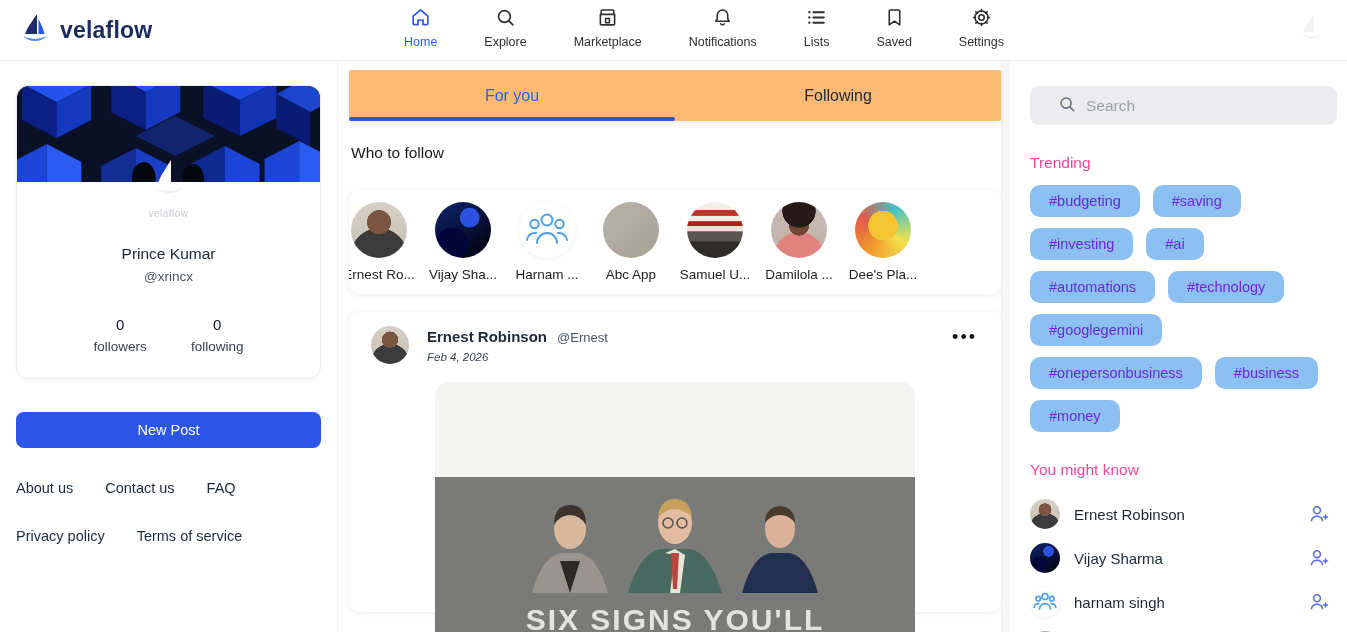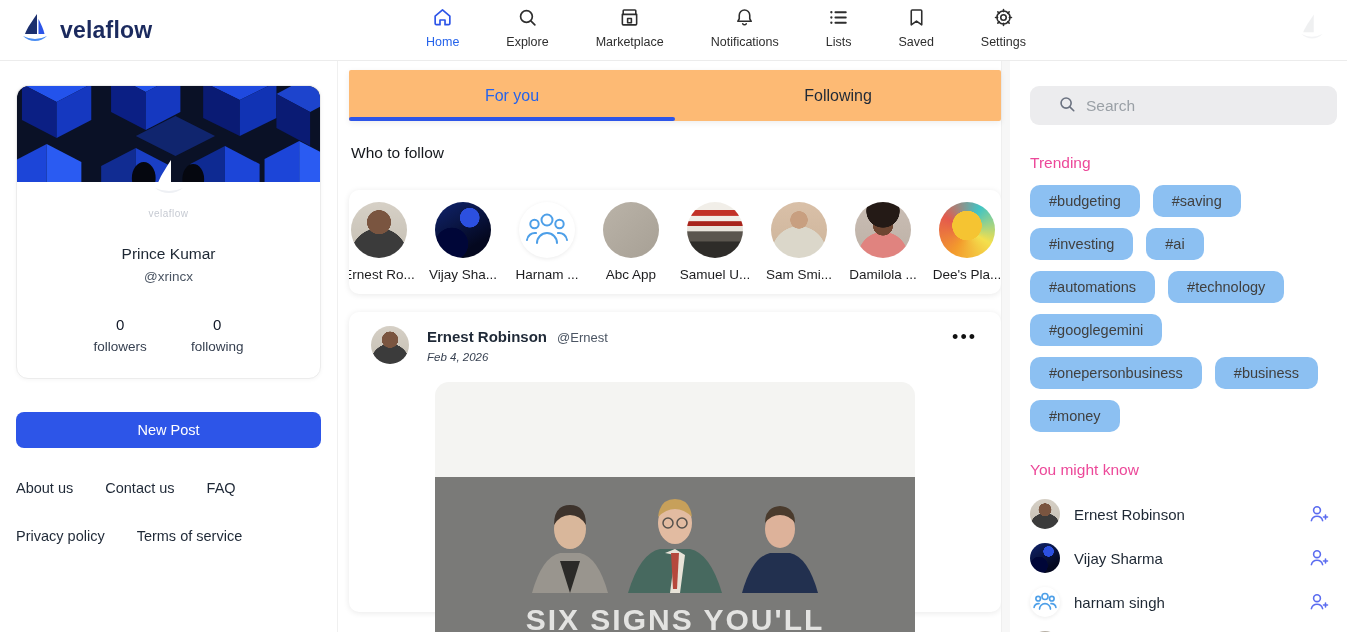--- a/index.html
+++ b/index.html
@@ -4,21 +4,21 @@
 <style>
   * { box-sizing: border-box; margin: 0; padding: 0; }
   html, body { width: 1347px; height: 632px; overflow: hidden; background: #fff;
     font-family: "Liberation Sans", sans-serif; color: #1f2430; }
 
   
   .navbar { height: 61px; border-bottom: 1px solid #ececec; background: #fff;
     position: relative; display: flex; align-items: center; }
   .logo { display: flex; align-items: center; gap: 8px; margin-left: 18px; cursor: pointer; }
   .logo-text { font-size: 23px; font-weight: 700; color: #1b2a5e; letter-spacing: .2px; }
-  .nav-items { position: absolute; left: 426px; width: 600px; top: 7px;
+  .nav-items { position: absolute; left: 404px; width: 600px; top: 7px;
     display: flex; justify-content: space-between; }
   .nav-item { display: flex; flex-direction: column; align-items: center; gap: 3px;
     cursor: pointer; color: #2e2e2e; }
   .nav-item .nav-label { font-size: 12.5px; color: #2e2e2e; }
   .nav-item svg { stroke: #2e2e2e; }
   .nav-item.active .nav-label { color: #2563eb; }
   .nav-item.active svg { stroke: #2d55e8; }
   .ghost-logo { position: absolute; right: 20px; top: 12px; opacity: .22; }
 
   
@@ -115,21 +115,21 @@
 
   
   .right { width: 337px; background: #fff; padding: 25px 10px 0 20px; }
   .search-box { width: 307px; height: 39px; background: #ececee; border-radius: 9px;
     display: flex; align-items: center; padding: 0 28px; gap: 10px; cursor: text; }
   .search-box input { border: none; outline: none; background: transparent; flex: 1;
     font-size: 15.5px; font-family: inherit; color: #333; }
   .search-box input::placeholder { color: #9aa0a6; }
   .side-title { font-size: 15.5px; font-weight: 500; color: #ec4899; margin: 29px 0 13px; }
   .tags { display: flex; flex-wrap: wrap; column-gap: 13px; row-gap: 11px; width: 307px; }
-  .tag { background: #8cc0f2; color: #404040; font-size: 14.5px; padding: 8px 19px;
+  .tag { background: #8cc0f2; color: #6d28d9; font-size: 14.5px; padding: 8px 19px;
     border-radius: 10px; cursor: pointer; white-space: nowrap; }
   .ymk-list { margin-top: 2px; width: 300px; }
   .ymk-row { display: flex; align-items: center; height: 44px; cursor: pointer; }
   .ymk-name { font-size: 15px; color: #1d2733; margin-left: 14px; }
   .ymk-add { margin-left: auto; cursor: pointer; display: flex; }
 </style>
 </head>
 <body>
 
 <header class="navbar">
@@ -316,24 +316,20 @@
       </div>
       <div class="wtf-user">
         <div class="avatar av-56 av-abc"></div>
         <div class="wtf-name">Abc App</div>
       </div>
       <div class="wtf-user">
         <div class="avatar av-56 av-samuel"></div>
         <div class="wtf-name">Samuel U...</div>
       </div>
       <div class="wtf-user">
-        <div class="avatar av-56 av-sam"></div>
-        <div class="wtf-name">Sam Smi...</div>
-      </div>
-      <div class="wtf-user">
         <div class="avatar av-56 av-damilola"></div>
         <div class="wtf-name">Damilola ...</div>
       </div>
       <div class="wtf-user">
         <div class="avatar av-56 av-dees"></div>
         <div class="wtf-name">Dee's Pla...</div>
       </div>
     </div>
 
     <article class="post-card">

